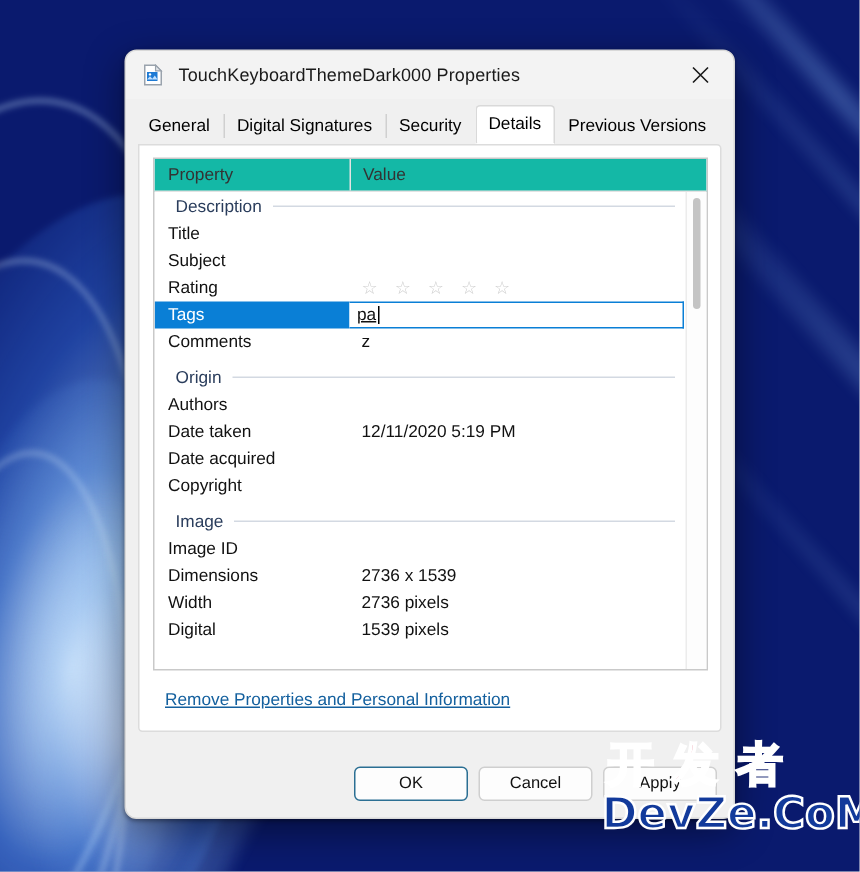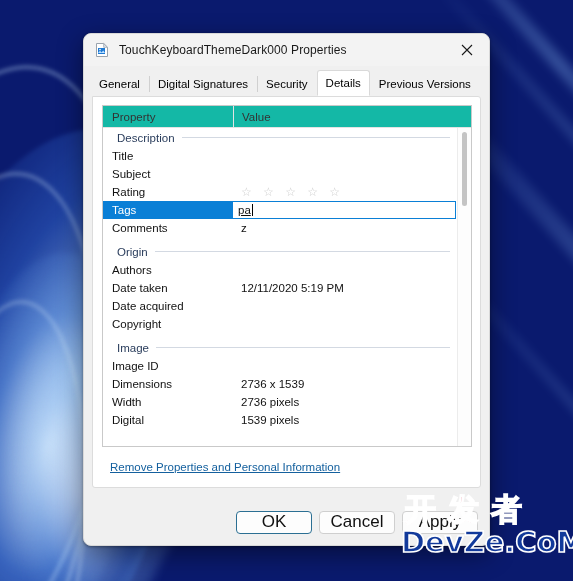--- a/index.html
+++ b/index.html
@@ -349,21 +349,21 @@
     padding-right: 11px;
     gap: 7px;
     box-sizing: border-box;
   }
   .btn {
     min-width: 76px;
     height: 23px;
     background: #fdfdfd;
     border: 1px solid #cfcfcf;
     border-radius: 4px;
-    font-size: 17px;
+    font-size: 11px;
     color: #111;
     display: flex;
     align-items: center;
     justify-content: center;
     cursor: default;
     box-sizing: border-box;
     font-family: "Liberation Sans", sans-serif;
   }
   .btn.default {
     border: 1px solid #2b6f93;

